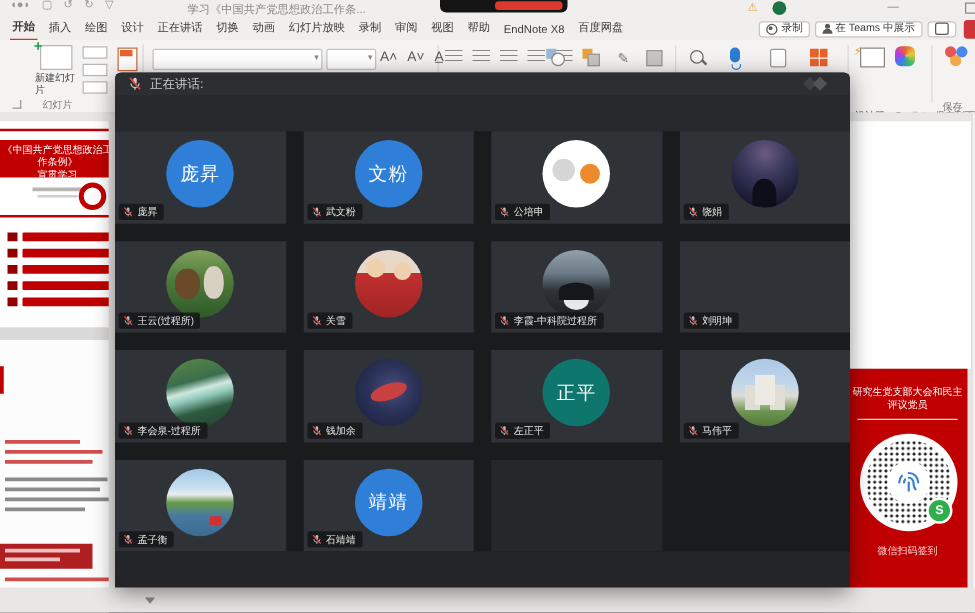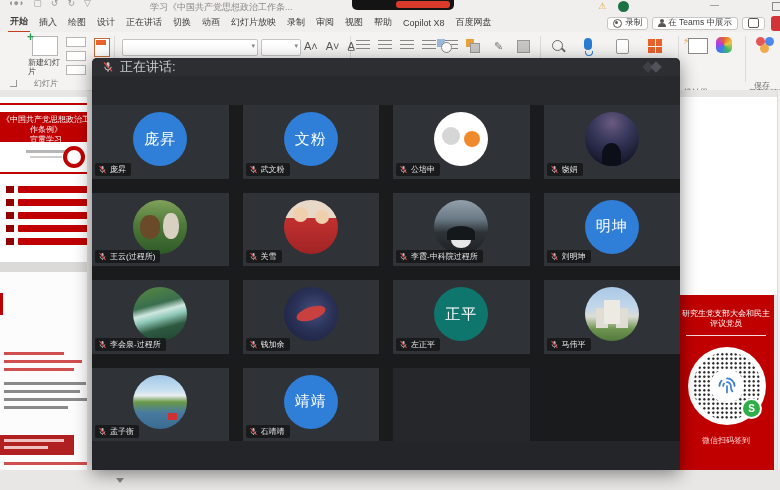--- a/index.html
+++ b/index.html
@@ -107,21 +107,21 @@
   .qr .fp-bg{position:absolute;left:22px;top:22px;width:34px;height:34px;border-radius:50%;background:#fff;}
   .qr svg{position:absolute;left:26px;top:26px;}
   .qr .badge{position:absolute;right:4px;bottom:6px;width:17px;height:17px;border-radius:50%;background:#2fae4a;border:2px solid #fff;color:#fff;font-size:10px;font-weight:bold;text-align:center;line-height:17px;}
   .cr-qrcap{position:absolute;left:2px;top:140px;width:88px;font-size:8px;color:#ffd0d0;text-align:center;}
   .right-edge{position:absolute;left:777px;top:90px;width:3px;height:400px;background:#f3f1f0;border-left:1px solid #dcdad8;}
   .bottom-strip{position:absolute;left:0;top:470px;width:780px;height:20px;background:#e9e7e5;}
 
   
   .meeting{position:absolute;left:92px;top:58px;width:588px;height:412px;background:#232529;border-radius:5px 5px 0 0;box-shadow:0 4px 18px rgba(0,0,0,.45);overflow:hidden;z-index:10;}
   .m-header{position:absolute;left:0;top:0;width:588px;height:18px;background:#2c2e32;display:flex;align-items:center;gap:6px;padding-left:10px;box-sizing:border-box;}
-  .m-header .spk{font-size:13px;color:#c8cacc;}
+  .m-header .spk{font-size:10px;color:#c8cacc;}
   .hdr-icons{position:absolute;right:14px;top:4px;width:22px;height:10px;}
   .hdr-icons i{position:absolute;width:8px;height:8px;transform:rotate(45deg);}
   .hdr-icons i:nth-child(1){left:0;top:1px;background:#3d4045;}
   .hdr-icons i:nth-child(2){left:8px;top:1px;background:#50545a;}
   .m-stage{position:absolute;left:0;top:18px;width:588px;height:29px;background:#28292d;}
   .m-grid{position:absolute;left:0;top:47px;width:588px;height:336px;display:grid;grid-template-columns:repeat(4,1fr);grid-template-rows:repeat(4,1fr);gap:14px;background:#1a1b1d;}
   .tile{position:relative;background:#2f3237;overflow:hidden;}
   .tile.empty{background:#26272b;}
   .avatar{position:absolute;left:50%;top:7px;transform:translateX(-50%);width:54px;height:54px;border-radius:50%;overflow:hidden;display:flex;align-items:center;justify-content:center;}
   .av-text{color:#fff;font-size:15px;letter-spacing:1px;white-space:nowrap;}
@@ -186,21 +186,21 @@
         <span class="tab">绘图</span>
         <span class="tab">设计</span>
         <span class="tab">正在讲话</span>
         <span class="tab">切换</span>
         <span class="tab">动画</span>
         <span class="tab">幻灯片放映</span>
         <span class="tab">录制</span>
         <span class="tab">审阅</span>
         <span class="tab">视图</span>
         <span class="tab">帮助</span>
-        <span class="tab">Copilot X8</span>
+        <span class="tab">EndNote X8</span>
         <span class="tab">百度网盘</span>
       </div>
     <div class="tab-actions">
       <button class="act-btn">
         <span class="rec-dot"></span>
         <span>录制</span>
       </button>
       <button class="act-btn">
         <span class="person-ic"></span>
         <span>在 Teams 中展示</span>
@@ -440,23 +440,20 @@
         <rect x="4.6" y="1.2" width="2.8" height="5.2" rx="1.4" fill="#b9bec4"></rect>
         <path d="M2.8 5.8a3.2 3.2 0 0 0 6.4 0" fill="none" stroke="#b9bec4" stroke-width="1"></path>
         <line x1="6" y1="9" x2="6" y2="10.8" stroke="#b9bec4" stroke-width="1"></line>
         <line x1="2" y1="1.4" x2="10" y2="10.4" stroke="#e0483e" stroke-width="1.4"></line>
       </svg>
       <span class="pname">李霞-中科院过程所</span>
     </div>
   </div>
 
   <div class="tile">
-    <div class="avatar" style="background: rgb(47, 126, 216);">
-            <span class="av-text">明坤</span>
-          </div>
     <div class="chip">
       <svg class="micsvg" viewBox="0 0 12 12">
         <rect x="4.6" y="1.2" width="2.8" height="5.2" rx="1.4" fill="#b9bec4"></rect>
         <path d="M2.8 5.8a3.2 3.2 0 0 0 6.4 0" fill="none" stroke="#b9bec4" stroke-width="1"></path>
         <line x1="6" y1="9" x2="6" y2="10.8" stroke="#b9bec4" stroke-width="1"></line>
         <line x1="2" y1="1.4" x2="10" y2="10.4" stroke="#e0483e" stroke-width="1.4"></line>
       </svg>
       <span class="pname">刘明坤</span>
     </div>
   </div>

